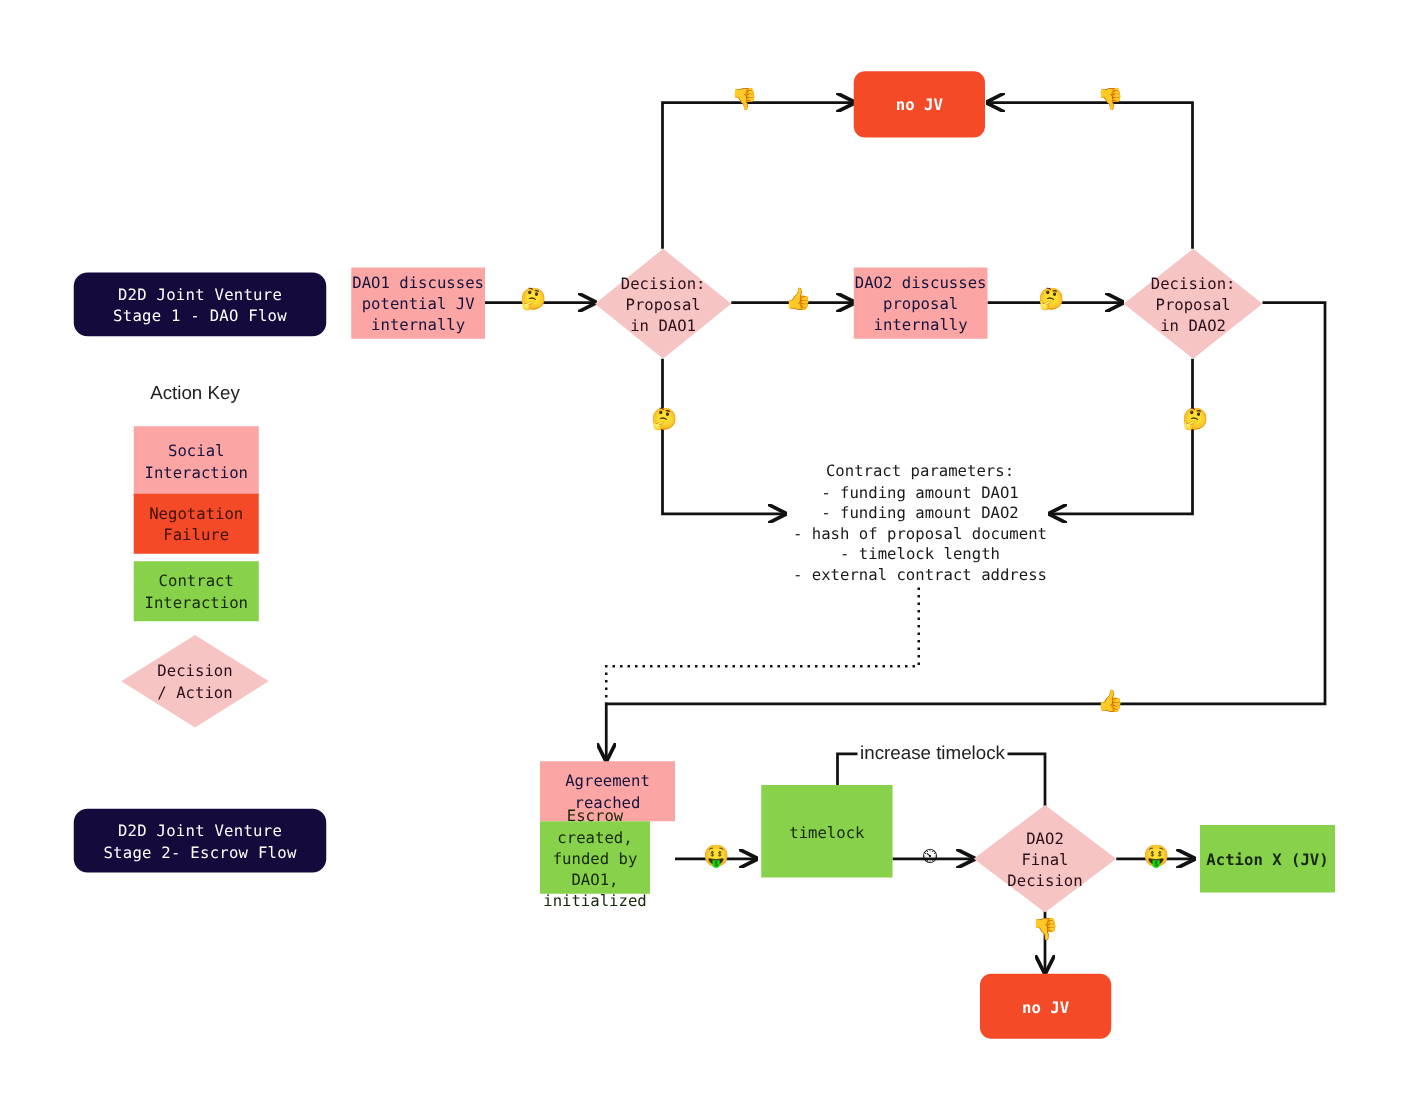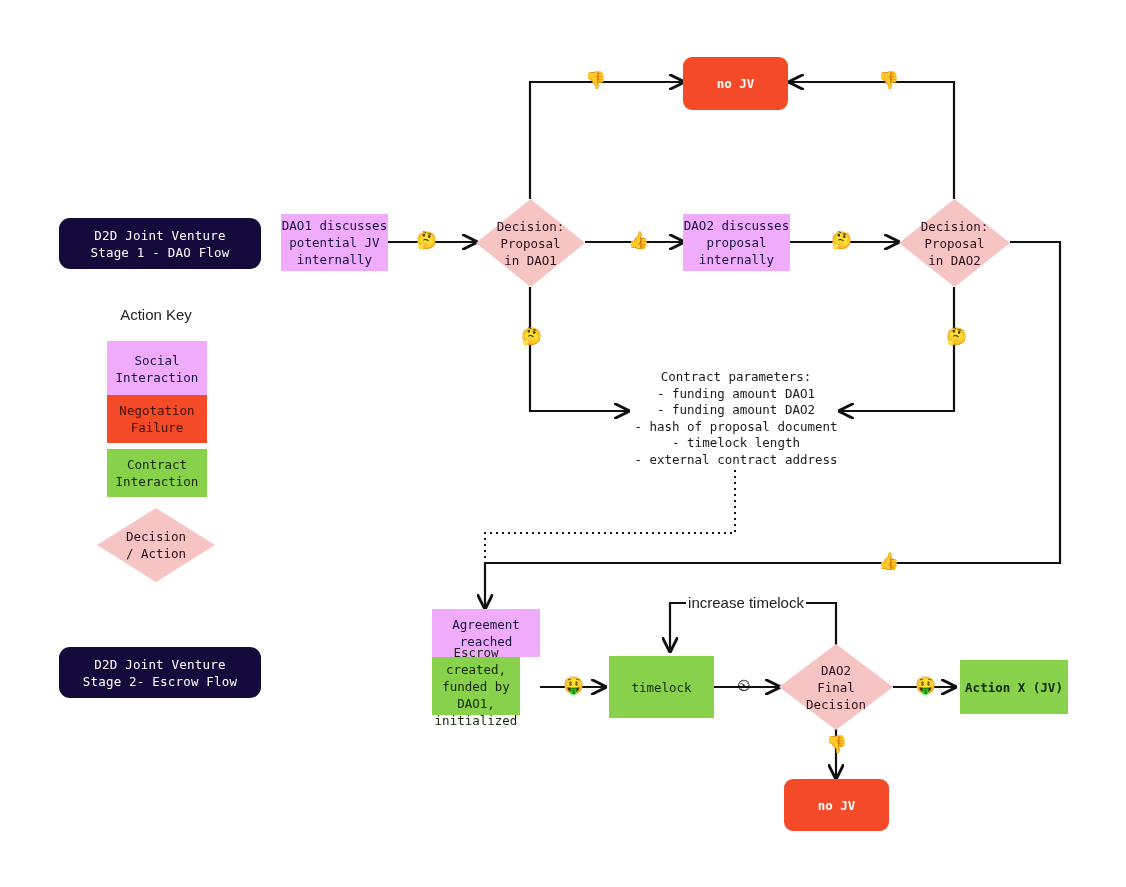--- a/index.html
+++ b/index.html
@@ -4,21 +4,21 @@
 <style>
   html,body{margin:0;padding:0;background:#ffffff;}
   body{width:1126px;height:887px;position:relative;overflow:hidden;
        font-family:"DejaVu Sans Mono","Liberation Mono",monospace;}
   #canvas{position:absolute;left:0;top:0;width:1126px;height:887px;}
   .node{position:absolute;box-sizing:border-box;display:flex;align-items:center;
         justify-content:center;text-align:center;white-space:pre-line;
         font-family:"DejaVu Sans Mono","Liberation Mono",monospace;}
   .title-box{background:#140a3c;color:#ffffff;border-radius:11px;font-size:12.5px;
              line-height:17px;letter-spacing:.2px;}
-  .social{background:#f0abfc;color:#14143c;font-size:12.5px;line-height:17px;}
+  .social{background:#fca5a5;color:#14143c;font-size:12.5px;line-height:17px;}
   .fail{background:#f44a27;color:#ffffff;font-size:12.5px;line-height:17px;font-weight:bold;}
   .fail-key{background:#f44a27;color:#3d1209;font-size:12.5px;line-height:17px;font-weight:normal;}
   .contract{background:#88d14a;color:#17270a;font-size:12.5px;line-height:17px;}
   .contract-b{background:#88d14a;color:#17270a;font-size:12.5px;line-height:17px;font-weight:bold;}
   .plain-text{position:absolute;color:#1a1a1a;font-size:12.5px;line-height:16.5px;
               text-align:center;white-space:pre-line;
               font-family:"DejaVu Sans Mono","Liberation Mono",monospace;}
   .sans-label{position:absolute;color:#222;font-size:15px;
               font-family:"Liberation Sans","DejaVu Sans",sans-serif;text-align:center;}
   .diamond{position:absolute;}
@@ -130,21 +130,21 @@
 - hash of proposal document
 - timelock length
 - external contract address</div>
 
 <div class="node social" style="left:432px;top:609px;width:108px;height:48px;">Agreement
 reached</div>
 <div class="node contract" style="left:432px;top:657px;width:88px;height:58px;">Escrow created,
 funded by DAO1,
 initialized</div>
 
-<div class="node contract" style="left:609px;top:656px;width:105px;height:62px;">timelock</div>
+<div class="node contract" style="left:609px;top:628px;width:105px;height:74px;">timelock</div>
 
 <div class="diamond" style="left:779px;top:644px;width:114px;height:86px;">
   <svg width="114" height="86" viewBox="0 0 114 86">
     <polygon points="57,0 114,43 57,86 0,43" fill="#f7c4c4"></polygon>
   </svg>
   <div class="dlabel">DAO2
 Final
 Decision</div>
 </div>
 

